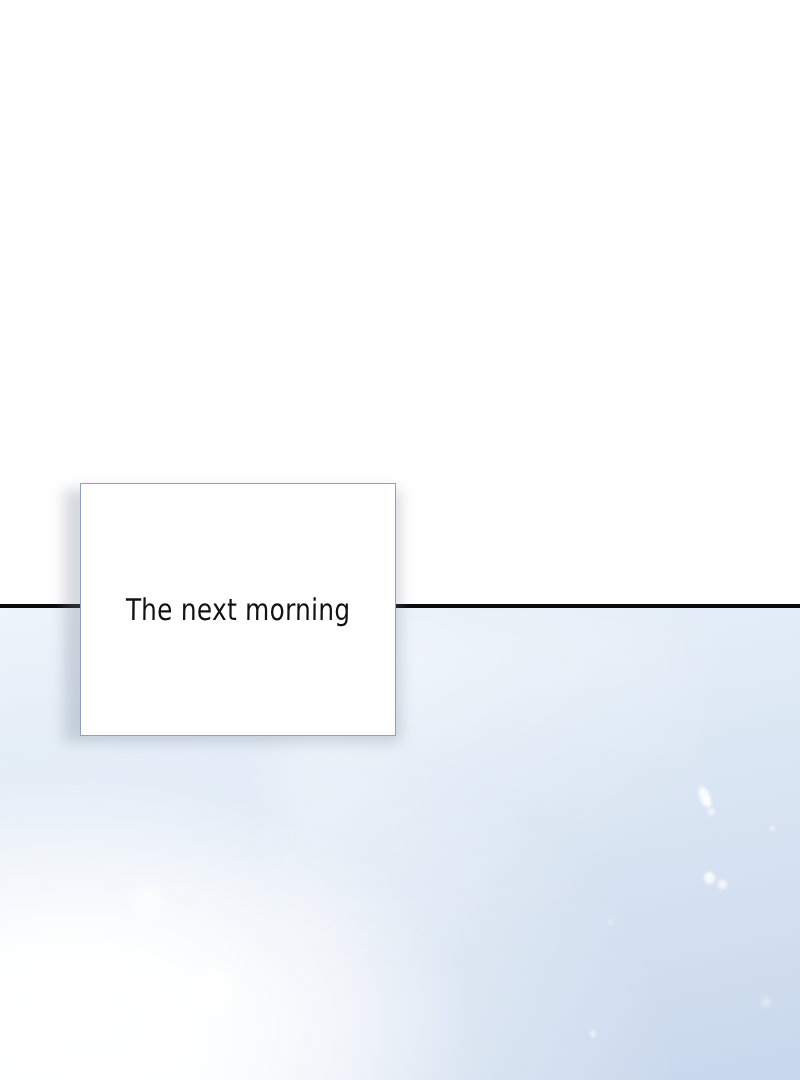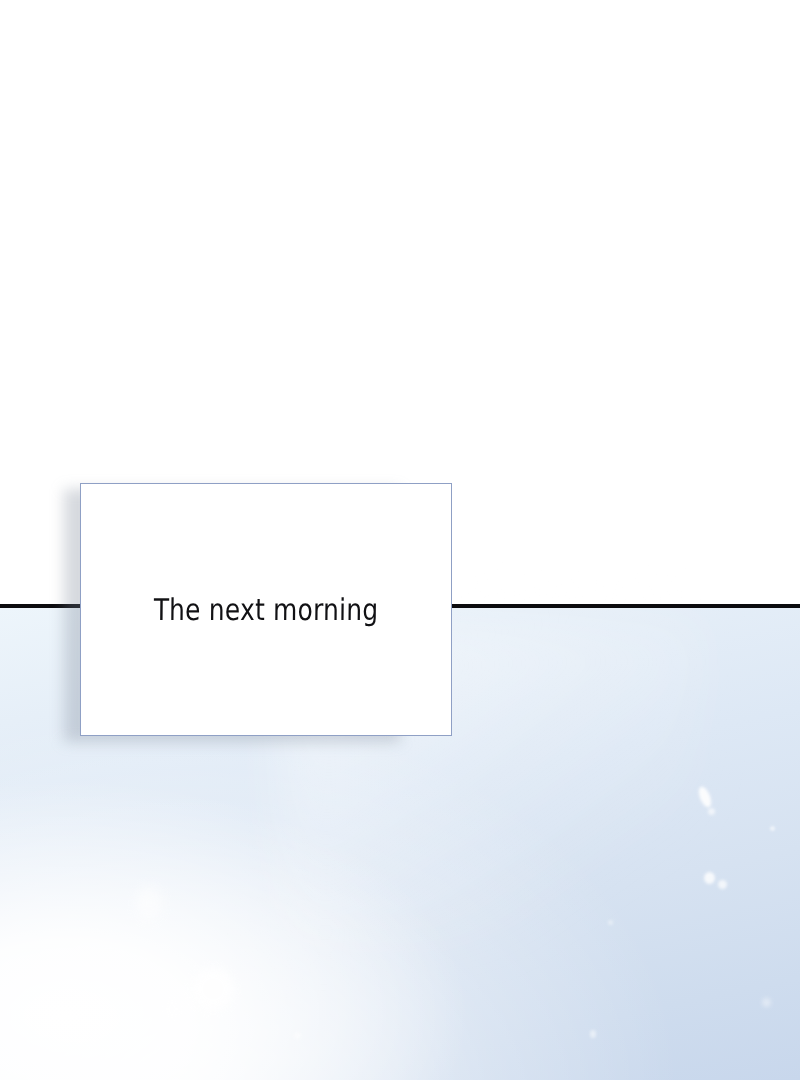--- a/index.html
+++ b/index.html
@@ -109,21 +109,21 @@
     top: 489px;
     width: 336px;
     height: 253px;
     background: rgba(120,128,146,0.30);
     filter: blur(7px);
   }
   .caption-box {
     position: absolute;
     left: 80px;
     top: 483px;
-    width: 372px;
+    width: 316px;
     height: 253px;
     background: #ffffff;
     border: 1.6px solid #8fa0c5;
     box-sizing: border-box;
     display: flex;
     align-items: center;
     justify-content: center;
   }
   .caption-text {
     font-family: "DejaVu Sans Condensed", "Liberation Sans Narrow", "DejaVu Sans", sans-serif;

